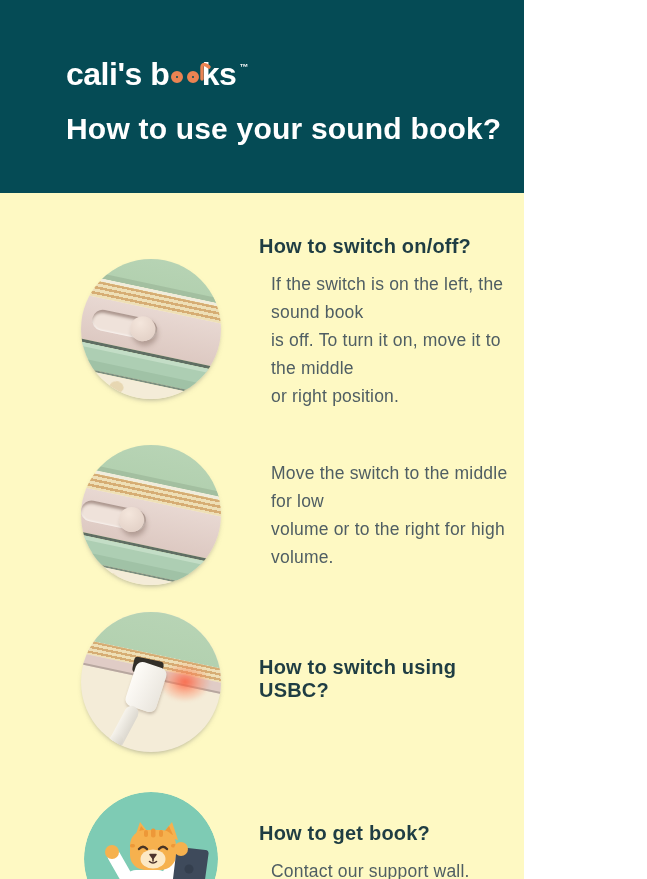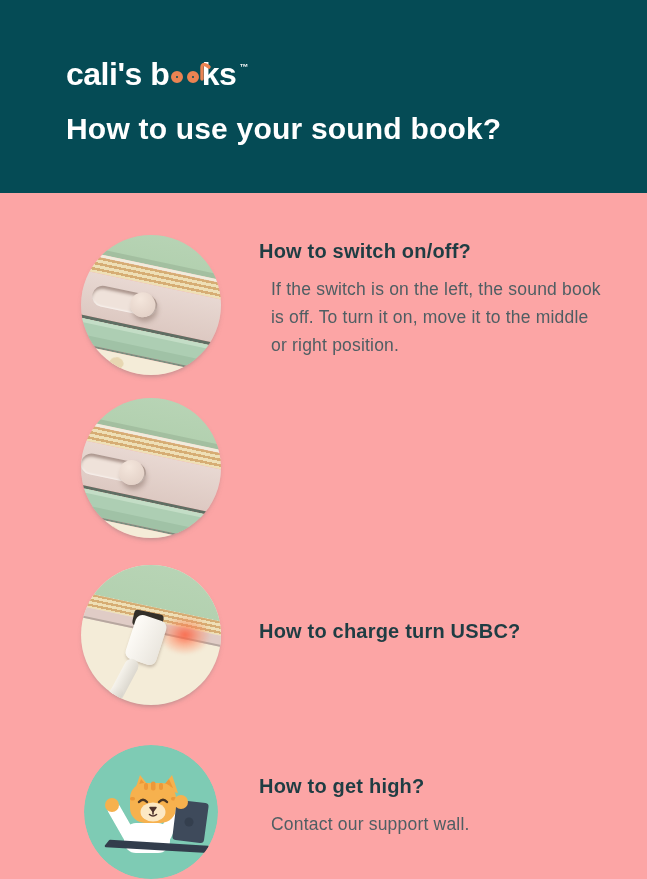--- a/index.html
+++ b/index.html
@@ -17,21 +17,21 @@
     --laptop_navy:#3E4A5B;
     --cat_orange:#F6B14E;
     --led_red:#FF6446;
   }
   *{box-sizing:border-box;}
   html,body{margin:0;padding:0;}
   body{
     width:647px;height:879px;background:#fff;overflow:hidden;
     font-family:"Liberation Sans", sans-serif;
   }
-  .page{width:647px;height:879px;position:relative;overflow:hidden;background:#fca5a5;}
+  .page{width:524px;height:879px;position:relative;overflow:hidden;background:#fef9c3;}
 
   
   .header{
     height:193px;background:var(--header_bg);
     padding:56px 20px 0 66px;
   }
   .logo{
     color:#fff;font-size:32px;font-weight:700;letter-spacing:-0.5px;
     display:flex;align-items:center;line-height:1;height:36px;
   }
@@ -207,40 +207,42 @@
               </div>
             </div>
             <div class="band b-seam"></div>
             <div class="band b-green2"></div>
             <div class="band b-seam2"></div>
             <div class="band b-fluff fluff-tex"></div>
           </div>
         </div>
       </div>
       <div class="txt">
+        <p>Move the switch to the middle for low
+volume or to the right for high volume.</p>
       </div>
     </div>
 
     <div class="row row-charge">
       <div class="art">
         <div class="circle usb-circle fluff-tex">
           <div class="tilt3">
             <div class="band b-green3"></div>
             <div class="band b-stripes3"></div>
             <div class="band b-pink3"></div>
           </div>
           <div class="socket"></div>
           <div class="led"></div>
           <div class="plug"></div>
           <div class="cable1"></div>
           <div class="cable2"></div>
         </div>
       </div>
       <div class="txt">
-        <h3>How to charge turn USBC?</h3>
+        <h3>How to switch using USBC?</h3>
       </div>
     </div>
 
     <div class="row row-help">
       <div class="art">
         <div class="cat-circle">
           <svg width="134" height="134" viewBox="0 0 134 134">
             <circle cx="67" cy="67" r="67" fill="var(--circle_teal)"></circle>
 
             <rect x="40" y="78" width="46" height="30" rx="12" fill="#FFFFFF"></rect>
@@ -270,19 +272,19 @@
             <path d="M95,55 Q93,54.5 92.5,58 L88.5,91 Q88,94.5 91.5,95 L116,98 Q119.5,98.5 120,95 L124.5,62 Q125,58.5 121.5,58 Z" fill="var(--laptop_navy)"></path>
             <circle cx="105" cy="77" r="4.5" fill="#343F4E"></circle>
             <path d="M26,96 L124,102 L128,107 L22,101 Z" fill="#333D4C" stroke="#333D4C" stroke-width="2.5" stroke-linejoin="round"></path>
 
             <circle cx="28" cy="60" r="7" fill="var(--cat_orange)"></circle>
             <circle cx="97" cy="57" r="7" fill="var(--cat_orange)"></circle>
           </svg>
         </div>
       </div>
       <div class="txt">
-        <h3>How to get high?</h3>
+        <h3>How to get book?</h3>
         <p>Contact our support wall.</p>
       </div>
     </div>
 
   </div>
 </div>
 
 </body></html>

